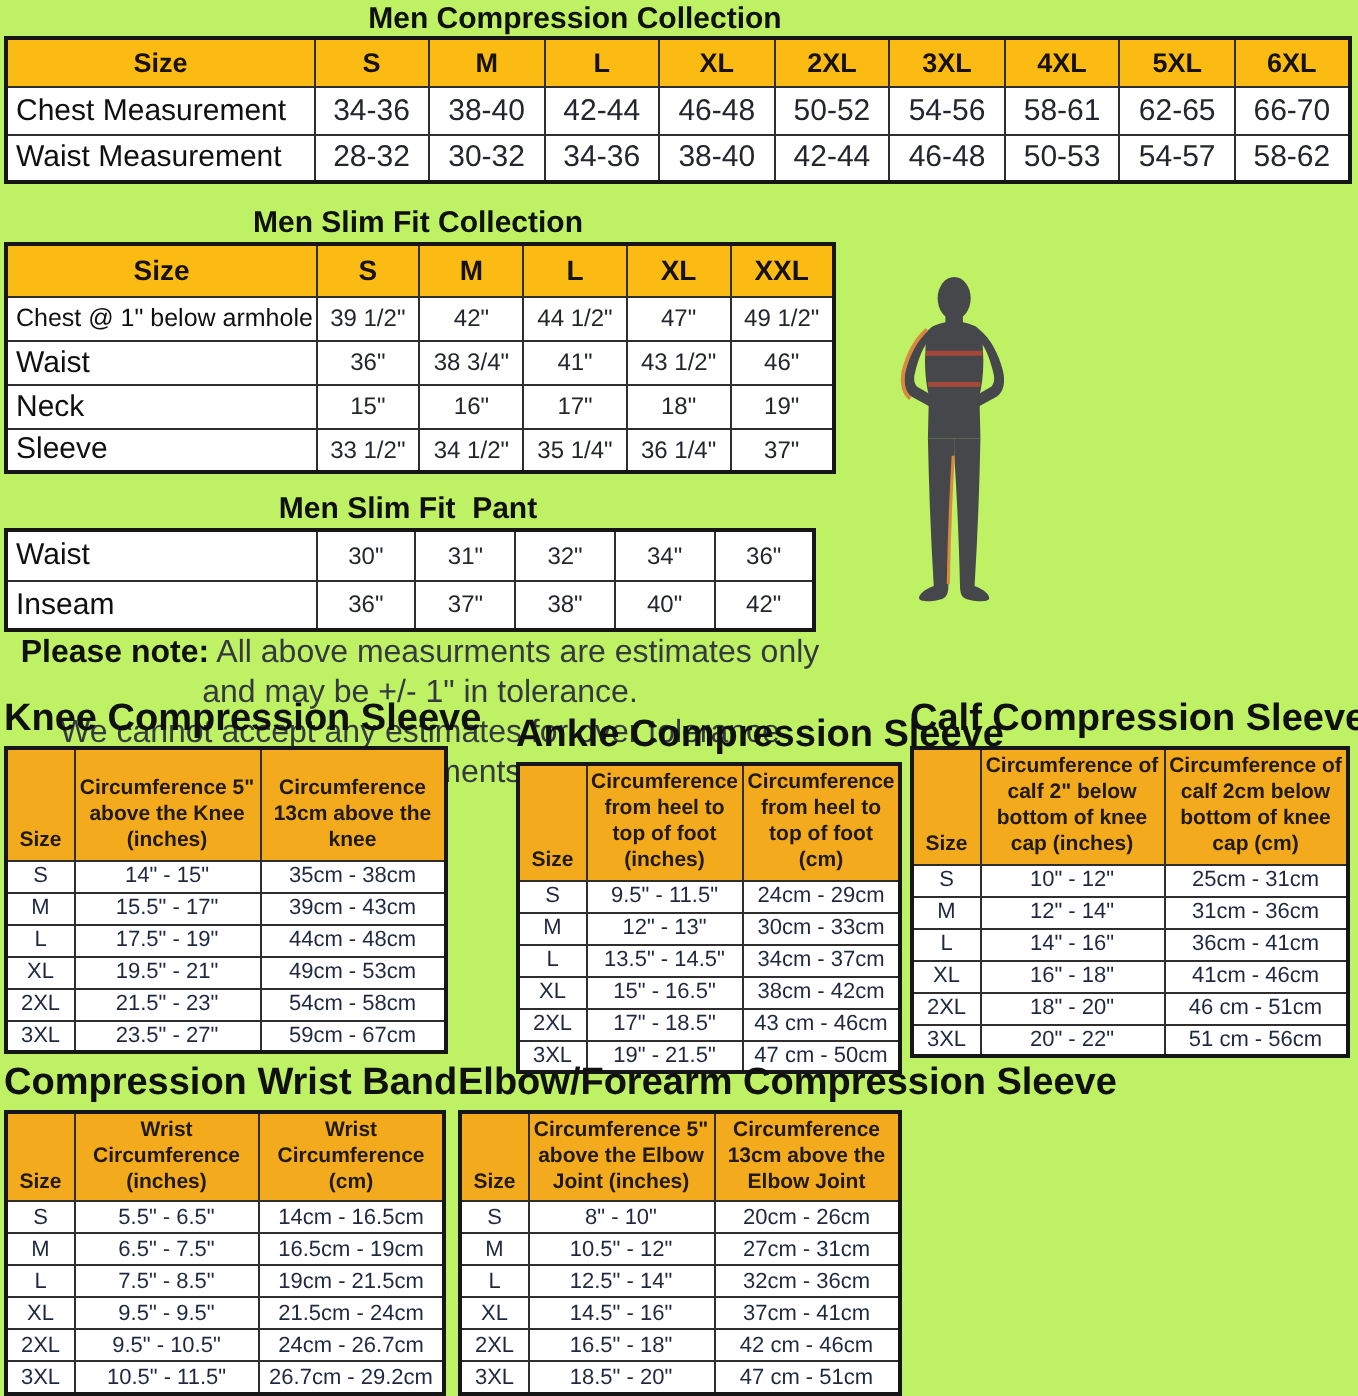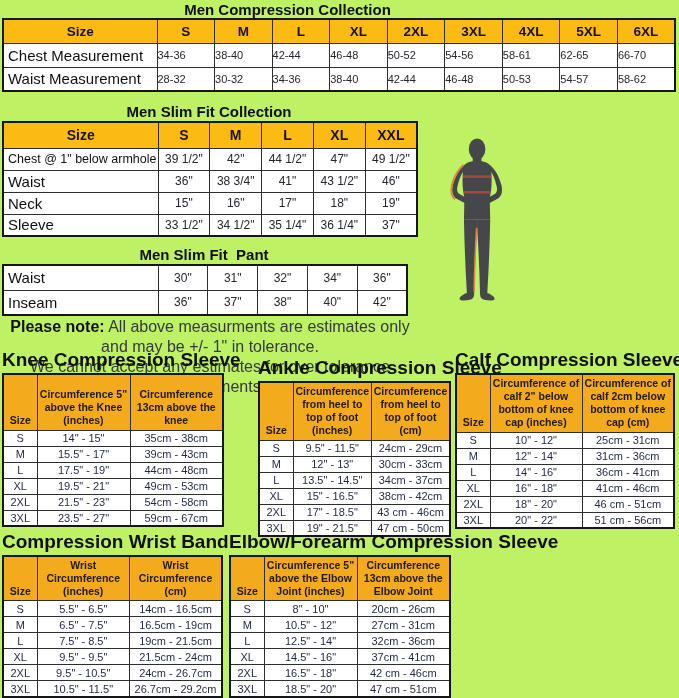--- a/index.html
+++ b/index.html
@@ -13,21 +13,21 @@
   .title-sm { font-size:19px; margin-bottom:2px; white-space:nowrap; }
   .ws-pre { white-space:pre-wrap; }
 
   table { border-collapse:collapse; table-layout:fixed; background:#fff; border:2px solid #161616; }
   th, td { border:1px solid #2e2e2e; overflow:hidden; vertical-align:middle; }
   th { background:#FCBB13; color:#161208; font-weight:bold; }
 
   
   .t-comp { width:674px; }
   .t-comp th { font-size:13.5px; height:24px; text-align:center; }
-  .t-comp td { font-size:11px; height:24px; color:#23262d; }
+  .t-comp td { font-size:15px; text-align:center; height:24px; color:#23262d; }
   .t-comp td.lbl { font-size:15px; text-align:left; padding-left:4px; color:#101010; }
 
   
   .t-slim { width:416px; }
   .t-slim th { font-size:14px; height:26px; text-align:center; }
   .t-slim td { font-size:12px; text-align:center; height:22px; color:#23262d; }
   .t-slim td.lbl { font-size:15px; text-align:left; padding-left:4px; color:#101010; }
   .t-slim tbody tr:first-child td.lbl { font-size:12.5px; }
 
   

